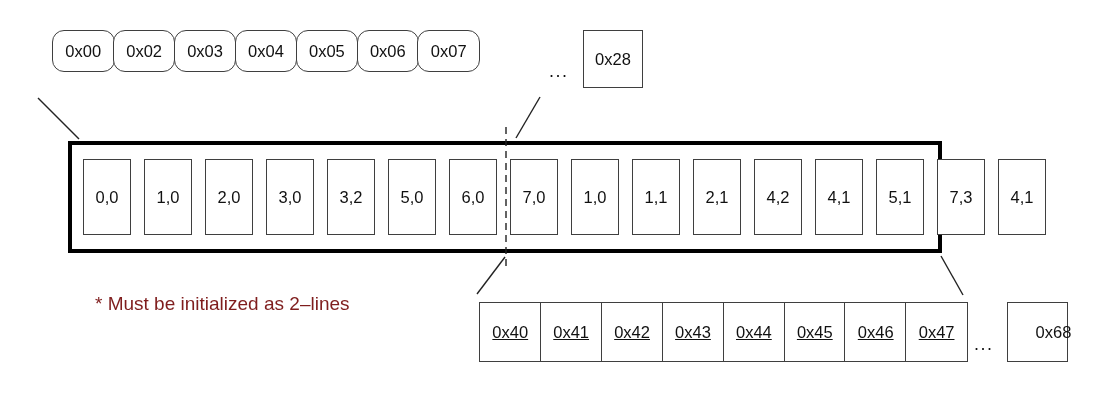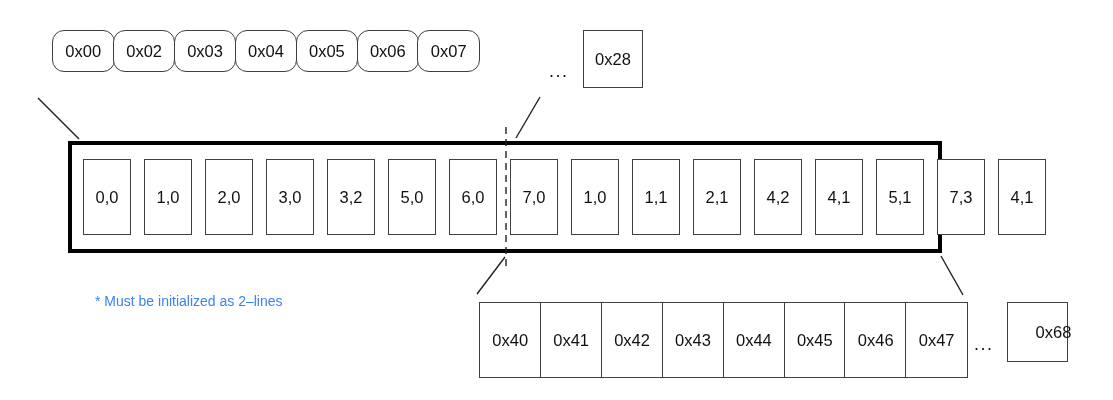--- a/index.html
+++ b/index.html
@@ -21,21 +21,21 @@
     display: flex;
     align-items: center;
     justify-content: center;
     font-size: 16.5px;
     flex: none;
   }
   .strip .cell + .cell { margin-left: -1.6px; }
   .top-strip    { left: 52px;  top: 30px;  height: 58px; }
   .bottom-strip { left: 479px; top: 302px; height: 60px; }
   .top-strip .cell    { height: 42px; border-radius: 12px; }
-  .bottom-strip .cell { height: 76px; }
+  .bottom-strip .cell { height: 60px; text-decoration: underline; }
   .solo { position: absolute; }
   .top-tail    { left: 583px;  top: 30px;  width: 60px; height: 58px; }
   .bottom-tail { left: 1007px; top: 302px; width: 61px; height: 60px; padding-left: 32px; }
   .ellipsis {
     position: absolute;
     font-size: 18px;
     letter-spacing: 1.5px;
     display: flex;
     align-items: center;
     padding-top: 12px;
@@ -61,22 +61,22 @@
     background: #ffffff;
     display: flex;
     align-items: center;
     justify-content: center;
     font-size: 16.5px;
     flex: none;
   }
   .footnote {
     position: absolute;
     left: 95px; top: 293px;
-    font-size: 14px;
-    color: #3b82f6;
+    font-size: 19px;
+    color: #7f1d1d;
   }
   svg.overlay {
     position: absolute;
     left: 0; top: 0;
     pointer-events: none;
   }
 </style>
 </head>
 <body>
 

